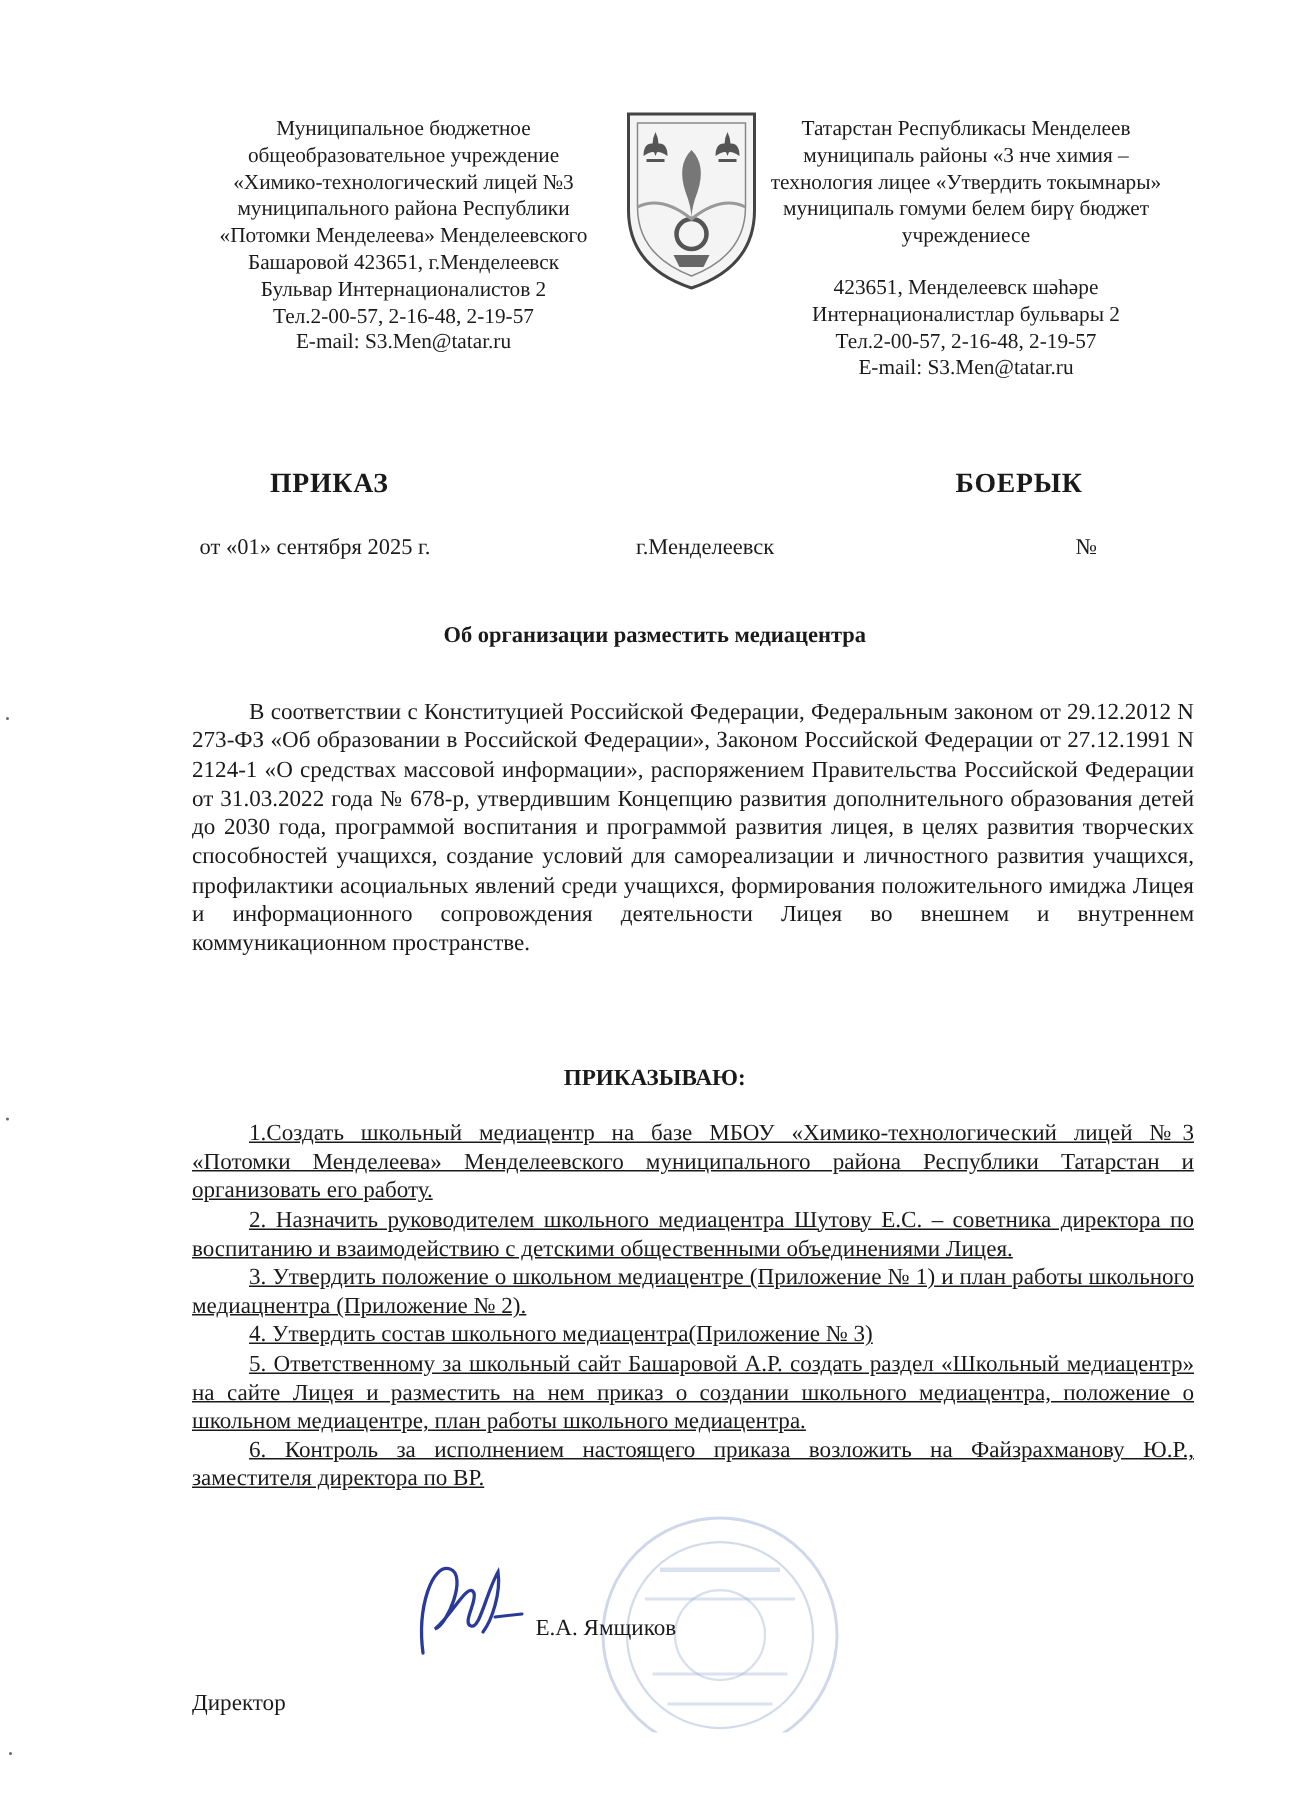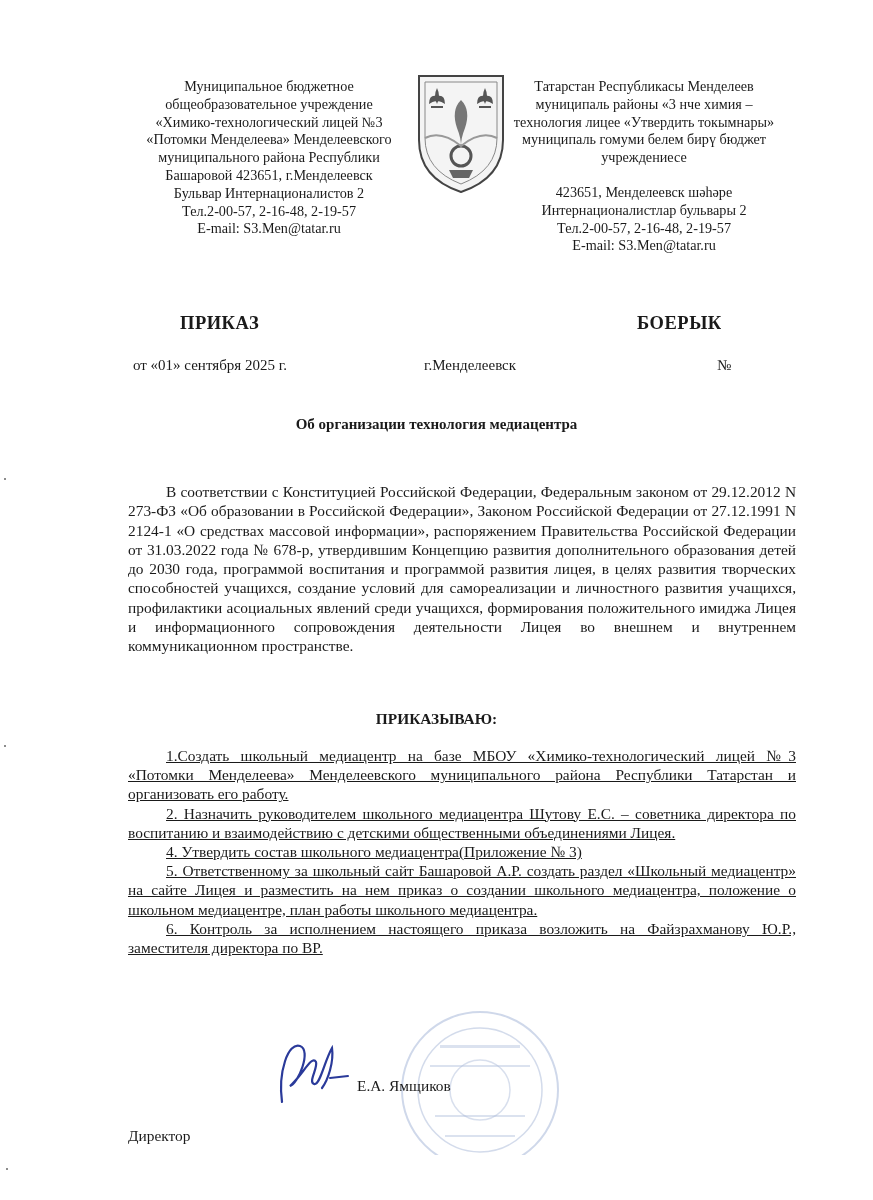--- a/index.html
+++ b/index.html
@@ -7,38 +7,38 @@
          font-family:"Liberation Serif","DejaVu Serif",serif; color:#1a1a1a; }
   .abs { position:absolute; }
   .hdr { font-size:14.2px; line-height:17.8px; text-align:center; }
   .hdr-left { left:110px; top:78px; width:318px; }
   .hdr-right { left:479px; top:78px; width:330px; }
   .hdr-right .gap { height:17px; }
   .emblem { left:411px; top:70px; width:100px; height:126px; }
   .title-word { font-size:18.5px; font-weight:bold; letter-spacing:0.5px; }
   .meta { font-size:15px; }
   .doc-title { left:0; width:873px; top:416px; text-align:center; font-size:15px; font-weight:bold; }
-  .body-text { left:128px; width:668px; font-size:15.4px; line-height:19.3px; text-align:justify;margin-top:17px; }
+  .body-text { left:128px; width:668px; font-size:15.4px; line-height:19.3px; text-align:justify; }
   .body-text p { margin:0; text-indent:38px; }
   .pr-head { left:0; width:873px; top:710px; text-align:center; font-size:15.4px; font-weight:bold; }
   .items { left:128px; width:668px; top:746px; font-size:15.4px; line-height:19.2px; text-align:justify;text-decoration:underline; }
   .items p { margin:0; text-indent:38px; }
   .sign-label { font-size:15.4px; }
   .stamp { left:340px; top:985px; width:240px; height:170px; }
   .speck { position:absolute; width:2px; height:2px; background:#666; border-radius:1px; }
 </style>
 </head>
 <body>
 
 <div class="abs hdr hdr-left">
   <div>Муниципальное бюджетное</div>
   <div>общеобразовательное учреждение</div>
   <div>«Химико-технологический лицей №3</div>
+  <div>муниципального района Республики</div>
   <div>«Потомки Менделеева» Менделеевского</div>
-  <div>муниципального района Республики</div>
   <div>Башаровой 423651, г.Менделеевск</div>
   <div>Бульвар Интернационалистов 2</div>
   <div>Тел.2-00-57, 2-16-48, 2-19-57</div>
   <div>E-mail: S3.Men@tatar.ru</div>
 </div>
 
 <div class="abs emblem">
   <svg width="100" height="126" viewBox="0 0 100 126">
     <path d="M8 6 H92 V70 Q92 108 50 122 Q8 108 8 70 Z" fill="#f4f4f4" stroke="#444" stroke-width="2"></path>
     <path d="M14 12 H86 V68 Q86 100 50 114 Q14 100 14 68 Z" fill="none" stroke="#888" stroke-width="1"></path>
@@ -74,31 +74,32 @@
   <div>E-mail: S3.Men@tatar.ru</div>
 </div>
 
 <div class="abs title-word" style="left:180px; top:313px;">ПРИКАЗ</div>
 <div class="abs title-word" style="left:637px; top:313px;font-family:Liberation Serif, serif;">БОЕРЫК</div>
 
 <div class="abs meta" style="left:133px; top:357px;">от  «01» сентября 2025 г.</div>
 <div class="abs meta" style="left:424px; top:357px;">г.Менделеевск</div>
 <div class="abs meta" style="left:717px; top:357px;">№</div>
 
-<div class="abs doc-title">Об организации технология медиацентра</div>
+<div class="abs doc-title">Об организации разместить медиацентра</div>
 
 <div class="abs body-text" style="top:465px;">
   <p>В соответствии с Конституцией Российской Федерации, Федеральным законом от 29.12.2012 N 273-ФЗ «Об образовании в Российской Федерации», Законом Российской Федерации от 27.12.1991 N 2124-1 «О средствах массовой информации», распоряжением Правительства Российской Федерации от 31.03.2022 года № 678-р, утвердившим Концепцию развития дополнительного образования детей до 2030 года, программой воспитания и программой развития лицея, в целях развития творческих способностей учащихся,  создание условий для самореализации и личностного развития учащихся, профилактики асоциальных явлений среди учащихся, формирования положительного имиджа Лицея и  информационного сопровождения деятельности Лицея во внешнем и внутреннем коммуникационном пространстве.</p>
 </div>
 
 <div class="abs pr-head">ПРИКАЗЫВАЮ:</div>
 
 <div class="abs items">
   <p>1.Создать школьный медиацентр  на базе  МБОУ «Химико-технологический лицей №3 «Потомки Менделеева» Менделеевского муниципального района Республики Татарстан и организовать его работу.</p>
   <p>2. Назначить руководителем школьного медиацентра Шутову Е.С. – советника директора по воспитанию и взаимодействию с детскими общественными объединениями Лицея.</p>
+  <p>3. Утвердить положение о школьном медиацентре (Приложение № 1) и план  работы школьного медиацнентра  (Приложение № 2).</p>
   <p>4. Утвердить состав школьного медиацентра(Приложение № 3)</p>
   <p>5. Ответственному за  школьный  сайт Башаровой А.Р.  создать раздел «Школьный медиацентр» на сайте Лицея и разместить на нем приказ о создании школьного медиацентра, положение о школьном медиацентре,  план работы  школьного медиацентра.</p>
   <p>6. Контроль за исполнением настоящего приказа возложить на Файзрахманову Ю.Р., заместителя директора по ВР.</p>
 </div>
 
 <div class="abs stamp">
   <svg width="240" height="170" viewBox="0 0 240 170">
     <circle cx="140" cy="105" r="78" fill="none" stroke="#a8b8d8" stroke-width="2" opacity="0.55"></circle>
     <circle cx="140" cy="105" r="62" fill="none" stroke="#a8b8d8" stroke-width="1.5" opacity="0.5"></circle>
     <circle cx="140" cy="105" r="30" fill="none" stroke="#a8b8d8" stroke-width="1.5" opacity="0.45"></circle>

